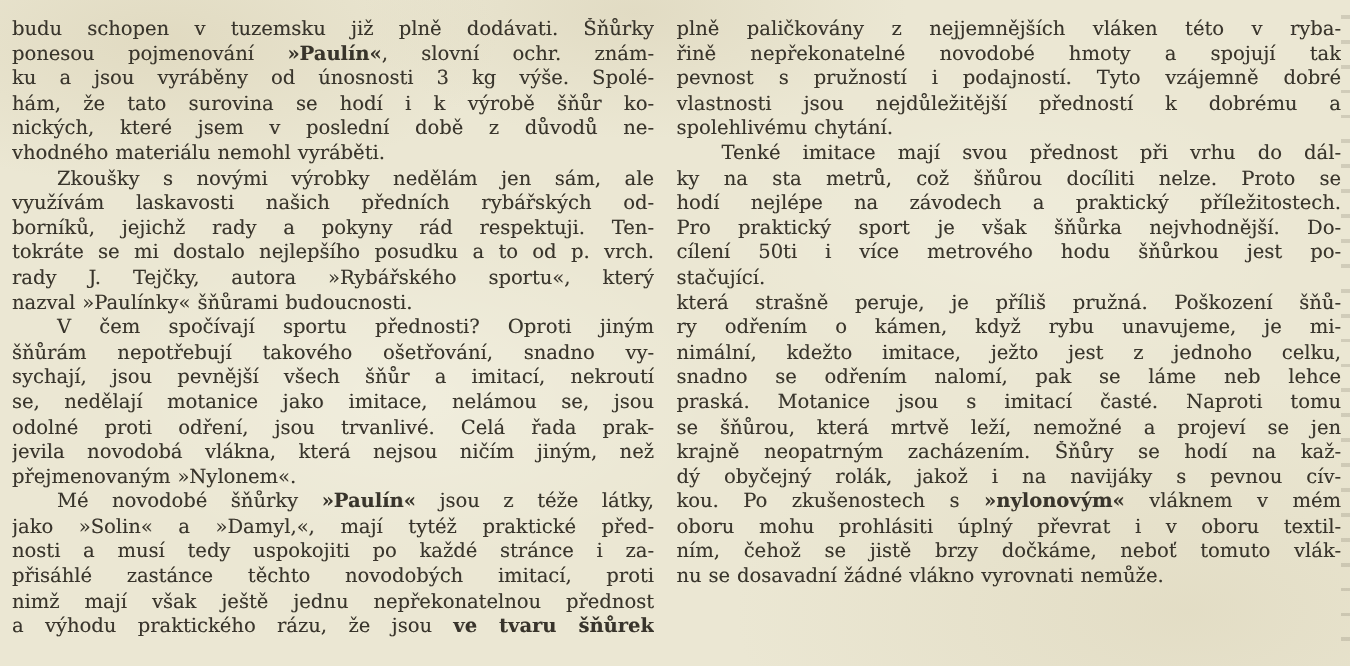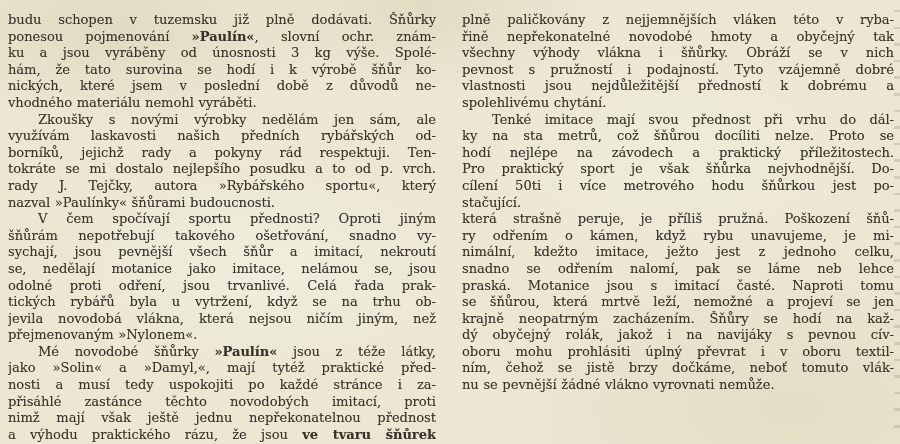--- a/index.html
+++ b/index.html
@@ -12,21 +12,21 @@
     overflow: hidden;
     background: #e7e2cc;
   }
   .page {
     position: relative;
     width: 900px;
     height: 444px;
     box-sizing: border-box;
     padding: 12px 6px 16px 8px;
     display: flex;
-    gap: 26px;
+    gap: 15px;
     font-family: "DejaVu Serif", "Liberation Serif", serif;
     color: #38342b;
     background-color: #ebe7d3;
     background-image:
       radial-gradient(ellipse 320px 140px at 12% 6%,  rgba(201,189,152,0.30), rgba(201,189,152,0) 70%),
       radial-gradient(ellipse 260px 120px at 47% 2%,  rgba(196,184,148,0.25), rgba(196,184,148,0) 70%),
       radial-gradient(ellipse 420px 220px at 88% 92%, rgba(206,196,162,0.28), rgba(206,196,162,0) 72%),
       radial-gradient(ellipse 300px 160px at 30% 60%, rgba(255,255,248,0.28), rgba(255,255,248,0) 70%),
       radial-gradient(ellipse 280px 150px at 75% 35%, rgba(255,255,246,0.22), rgba(255,255,246,0) 70%);
   }
@@ -97,38 +97,36 @@
         <div class="line"><span class="seg">tokráte se mi dostalo nejlepšího posudku a to od p. vrch.</span></div>
         <div class="line"><span class="seg">rady J. Tejčky, autora »Rybářského sportu«, který</span></div>
         <div class="line last"><span class="seg">nazval »Paulínky« šňůrami budoucnosti.</span></div>
       </div>
       <div class="paragraph">
         <div class="line indent"><span class="seg">V čem spočívají sportu přednosti? Oproti jiným</span></div>
         <div class="line"><span class="seg">šňůrám nepotřebují takového ošetřování, snadno vy-</span></div>
         <div class="line"><span class="seg">sychají, jsou pevnější všech šňůr a imitací, nekroutí</span></div>
         <div class="line"><span class="seg">se, nedělají motanice jako imitace, nelámou se, jsou</span></div>
         <div class="line"><span class="seg">odolné proti odření, jsou trvanlivé. Celá řada prak-</span></div>
-        <div class="line"><span class="seg">tických rybářů byla u vytržení, když se na trhu ob-</span></div>
         <div class="line"><span class="seg">jevila novodobá vlákna, která nejsou ničím jiným, než</span></div>
         <div class="line last"><span class="seg">přejmenovaným »Nylonem«.</span></div>
       </div>
       <div class="paragraph">
         <div class="line indent"><span class="seg">Mé novodobé šňůrky </span><span class="seg bold">»Paulín«</span><span class="seg"> jsou z téže látky,</span></div>
         <div class="line"><span class="seg">jako »Solin« a »Damyl,«, mají tytéž praktické před-</span></div>
         <div class="line"><span class="seg">nosti a musí tedy uspokojiti po každé stránce i za-</span></div>
         <div class="line"><span class="seg">přisáhlé zastánce těchto novodobých imitací, proti</span></div>
         <div class="line"><span class="seg">nimž mají však ještě jednu nepřekonatelnou přednost</span></div>
         <div class="line"><span class="seg">a výhodu praktického rázu, že jsou </span><span class="seg bold">ve tvaru šňůrek</span></div>
       </div>
     </div>
   <div class="col col-right">
       <div class="paragraph">
         <div class="line"><span class="seg">plně paličkovány z nejjemnějších vláken této v ryba-</span></div>
-        <div class="line"><span class="seg">řině nepřekonatelné novodobé hmoty a obyčejný tak</span></div>
-        <div class="line"><span class="seg">všechny výhody vlákna i šňůrky. Obráží se v nich</span></div>
+        <div class="line"><span class="seg">řině nepřekonatelné novodobé hmoty a spojují tak</span></div>
         <div class="line"><span class="seg">pevnost s pružností i podajností. Tyto vzájemně dobré</span></div>
         <div class="line"><span class="seg">vlastnosti jsou nejdůležitější předností k dobrému a</span></div>
         <div class="line last"><span class="seg">spolehlivému chytání.</span></div>
       </div>
       <div class="paragraph">
         <div class="line indent"><span class="seg">Tenké imitace mají svou přednost při vrhu do dál-</span></div>
         <div class="line"><span class="seg">ky na sta metrů, což šňůrou docíliti nelze. Proto se</span></div>
         <div class="line"><span class="seg">hodí nejlépe na závodech a praktický příležitostech.</span></div>
         <div class="line"><span class="seg">Pro praktický sport je však šňůrka nejvhodnější. Do-</span></div>
         <div class="line"><span class="seg">cílení 50ti i více metrového hodu šňůrkou jest po-</span></div>
@@ -136,19 +134,20 @@
       </div>
       <div class="paragraph">
         <div class="line"><span class="seg">která strašně peruje, je příliš pružná. Poškození šňů-</span></div>
         <div class="line"><span class="seg">ry odřením o kámen, když rybu unavujeme, je mi-</span></div>
         <div class="line"><span class="seg">nimální, kdežto imitace, ježto jest z jednoho celku,</span></div>
         <div class="line"><span class="seg">snadno se odřením nalomí, pak se láme neb lehce</span></div>
         <div class="line"><span class="seg">praská. Motanice jsou s imitací časté. Naproti tomu</span></div>
         <div class="line"><span class="seg">se šňůrou, která mrtvě leží, nemožné a projeví se jen</span></div>
         <div class="line"><span class="seg">krajně neopatrným zacházením. Šňůry se hodí na kaž-</span></div>
         <div class="line"><span class="seg">dý obyčejný rolák, jakož i na navijáky s pevnou cív-</span></div>
+        <div class="line"><span class="seg">kou. Po zkušenostech s </span><span class="seg bold">»nylonovým«</span><span class="seg"> vláknem v mém</span></div>
         <div class="line"><span class="seg">oboru mohu prohlásiti úplný převrat i v oboru textil-</span></div>
         <div class="line"><span class="seg">ním, čehož se jistě brzy dočkáme, neboť tomuto vlák-</span></div>
-        <div class="line last"><span class="seg">nu se pevnější žádné vlákno vyrovnati nemůže.</span></div>
+        <div class="line last"><span class="seg">nu se dosavadní žádné vlákno vyrovnati nemůže.</span></div>
       </div>
     </div>
   <div class="edge-marks"></div>
 </div>
 
 </body></html>

